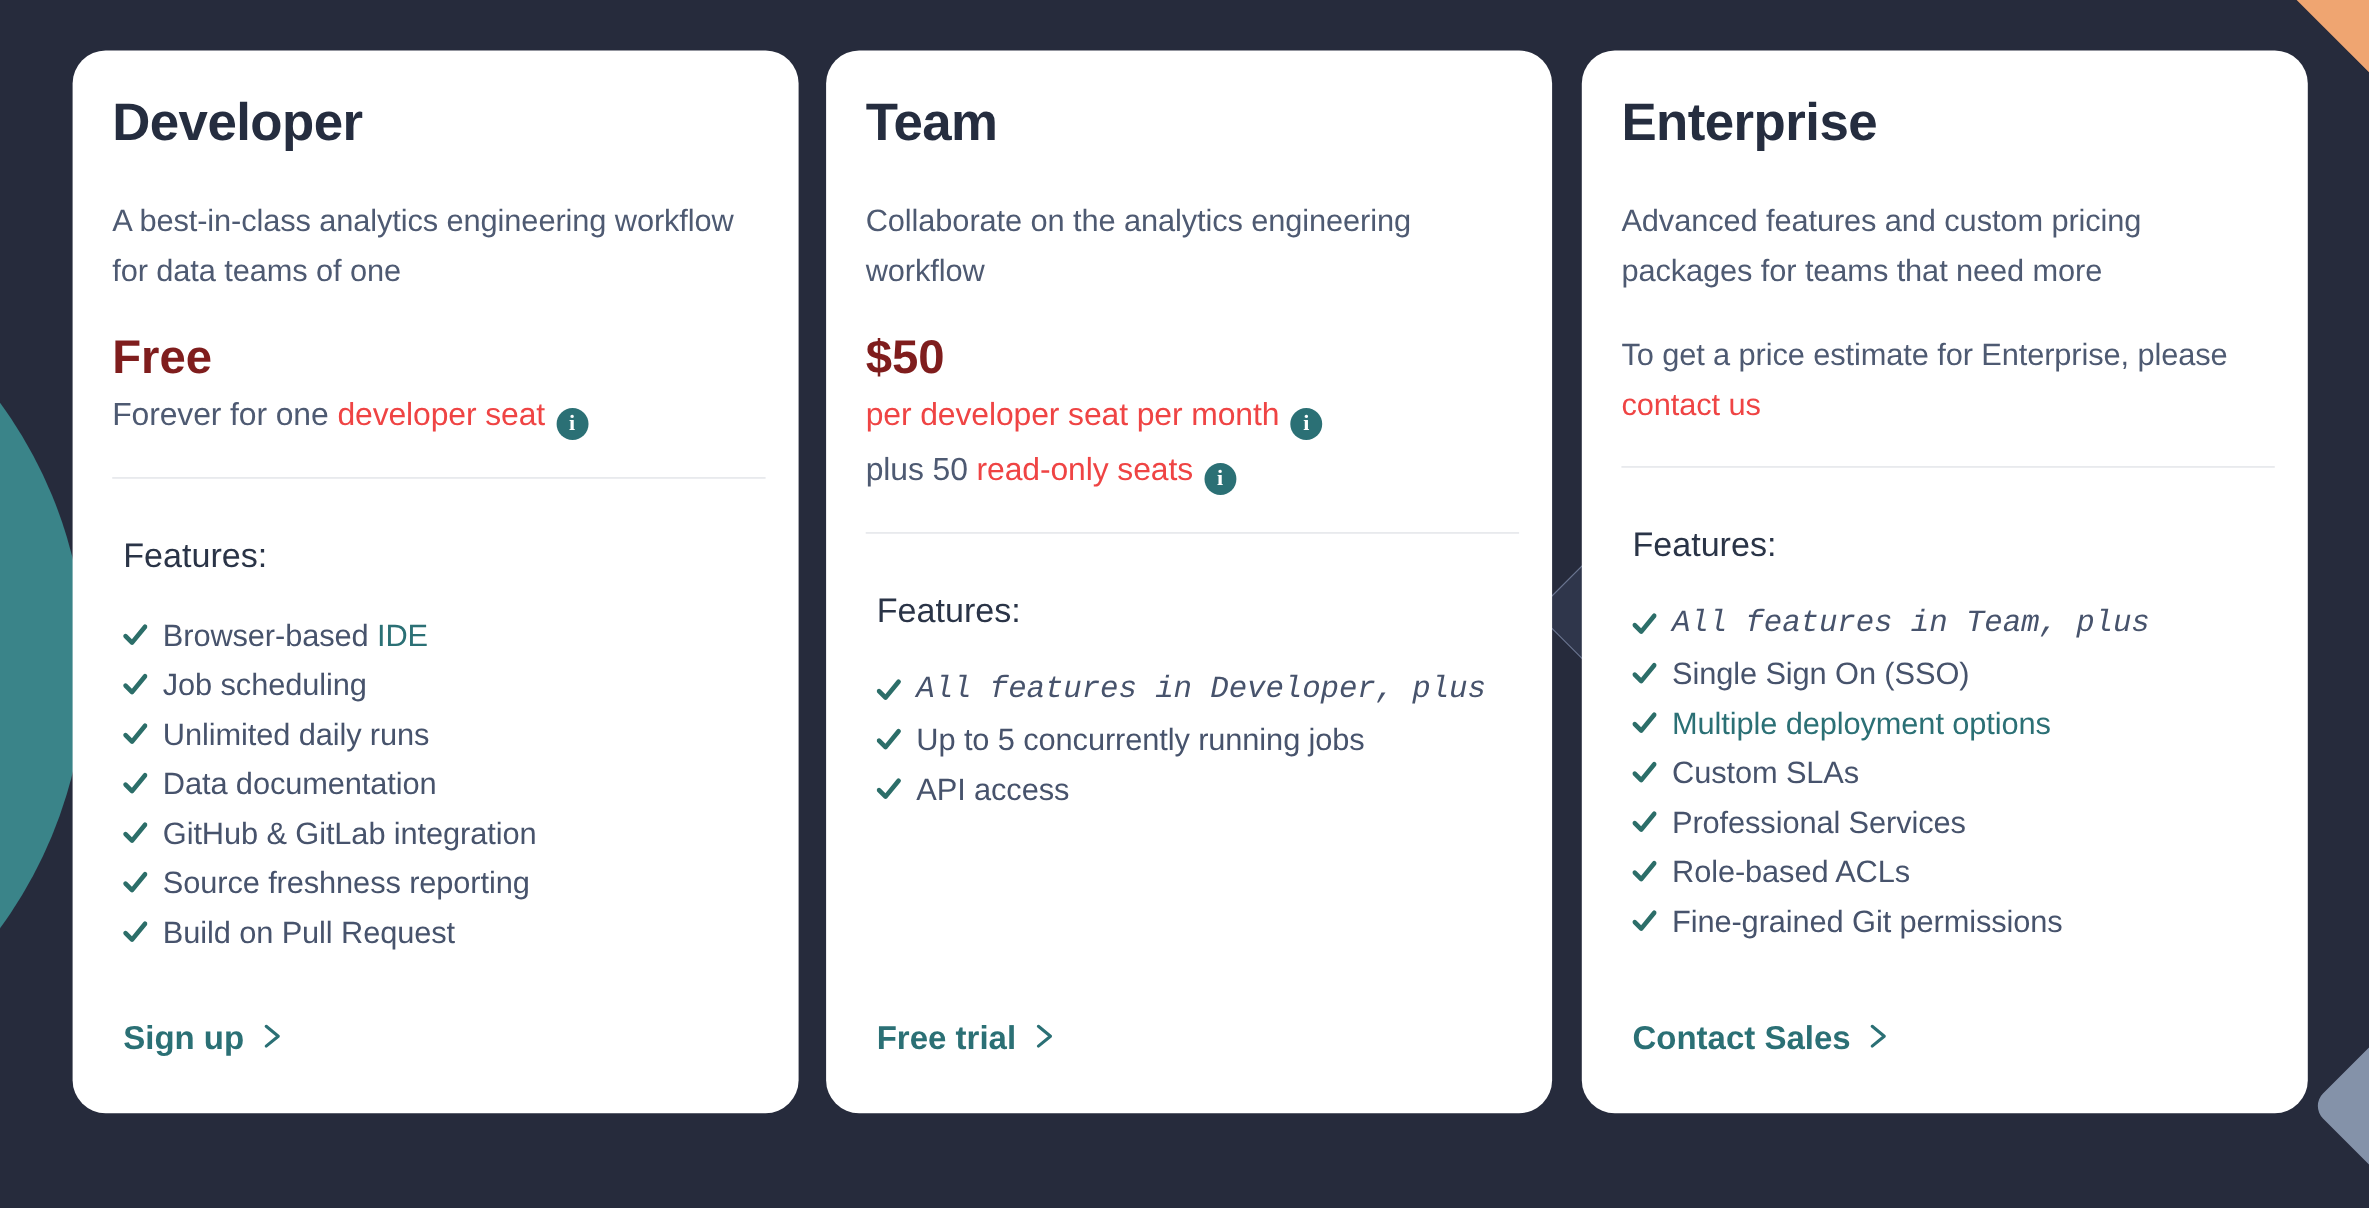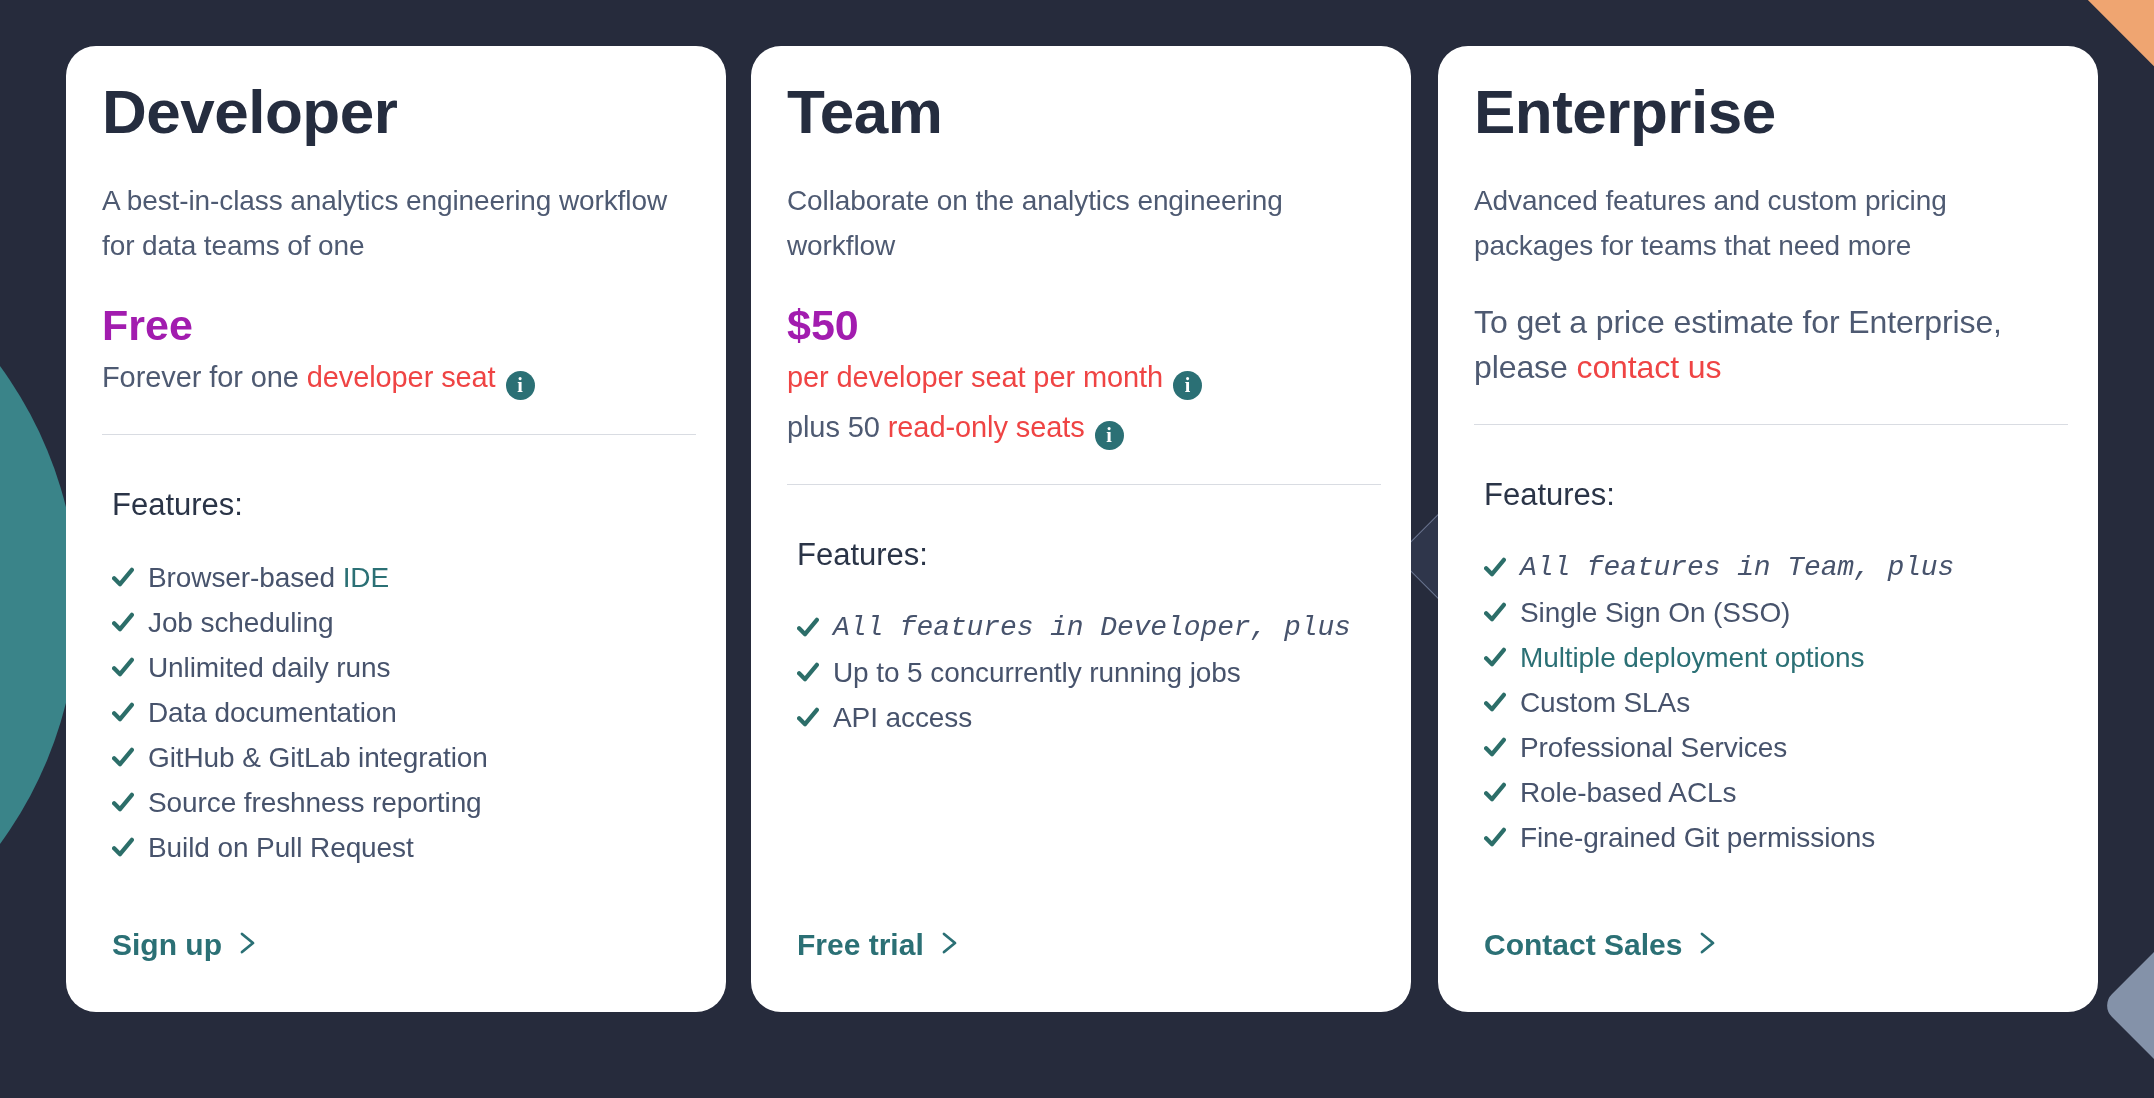--- a/index.html
+++ b/index.html
@@ -13,25 +13,25 @@
   .gap-diamond{left:1428px;top:478px;width:155px;height:155px;background:#2F364B;border:1px solid #6A7590;transform:rotate(45deg);border-radius:10px;}
   .grey-diamond{left:2121px;top:956px;width:99px;height:99px;background:#8492A9;transform:rotate(45deg);border-radius:16px;}
 
   
   .card{position:absolute;top:46px;width:660px;height:966px;background:#FFFFFF;border-radius:30px;
         box-sizing:border-box;padding:40px 30px 44px 36px;display:flex;flex-direction:column;z-index:1;}
   .card.c1{left:66px;}
   .card.c2{left:751px;}
   .card.c3{left:1438px;}
 
-  h2.plan-title{margin:0;font-size:62px;line-height:52px;font-weight:bold;color:#252D3F;letter-spacing:-0.5px;}
+  h2.plan-title{margin:0;font-size:48px;line-height:52px;font-weight:bold;color:#252D3F;letter-spacing:-0.5px;}
   .desc{margin:40px 0 0 0;font-size:28px;line-height:45px;color:#4E5A72;letter-spacing:-0.1px;}
-  .price{margin:32px 0 0 0;font-size:43px;line-height:50px;font-weight:bold;color:#a21caf;}
+  .price{margin:32px 0 0 0;font-size:43px;line-height:50px;font-weight:bold;color:#7f1d1d;}
   .price-note{margin:4px 0 0 0;font-size:29px;line-height:46px;color:#4E5A72;letter-spacing:-0.1px;}
-  .extra-note{margin:32px 0 0 0;font-size:32px;line-height:45px;color:#4E5A72;letter-spacing:-0.1px;}
+  .extra-note{margin:32px 0 0 0;font-size:28px;line-height:45px;color:#4E5A72;letter-spacing:-0.1px;}
   .tstrong{color:#ef4444;font-weight:normal;}
   .tlink{color:#2B7075;}
   .info-icon{display:inline-flex;align-items:center;justify-content:center;width:29px;height:29px;border-radius:50%;
              background:#2B7075;margin-left:10px;vertical-align:-5px;}
   .info-icon::after{content:"i";color:#FFFFFF;font-family:"Liberation Serif",serif;font-weight:bold;font-size:20px;line-height:1;}
   hr.divider{margin:34px 0 0 0;border:none;border-top:1px solid #D9DCE2;width:100%;}
 
   .features{margin:50px 0 0 10px;display:flex;flex-direction:column;}
   .features h3{margin:0;font-size:31px;line-height:40px;font-weight:normal;color:#2A3447;}
   ul.flist{list-style:none;margin:30px 0 0 0;padding:0;}

